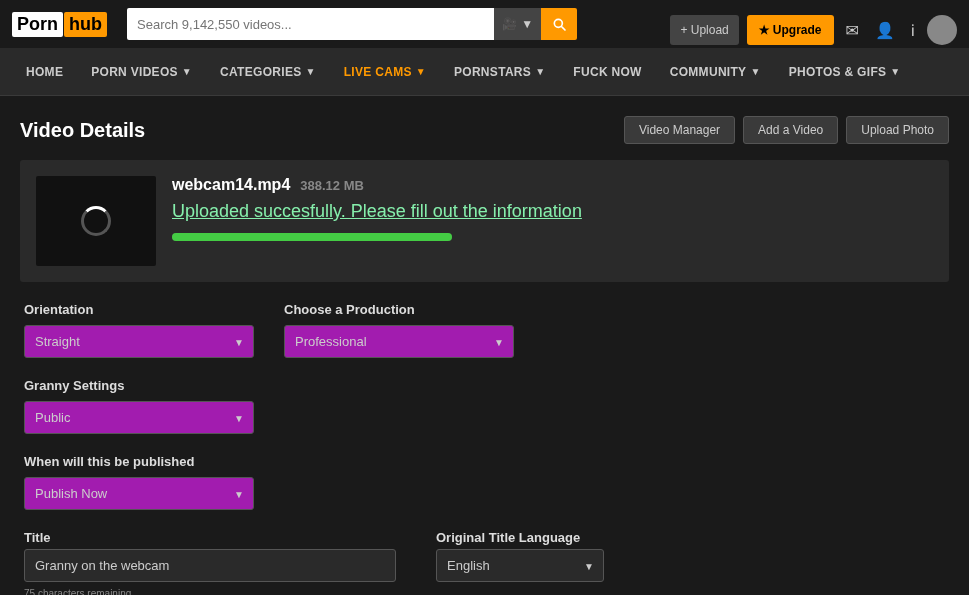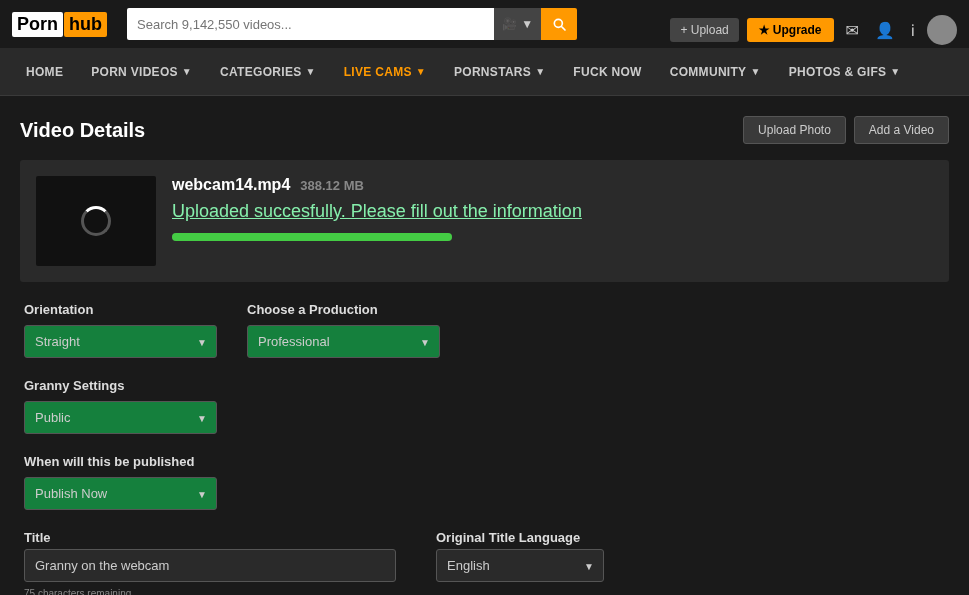--- a/index.html
+++ b/index.html
@@ -8,21 +8,21 @@
     
     .top-nav { background: #1a1a1a; display: flex; align-items: center; padding: 0 12px; height: 48px; gap: 10px; }
     .logo-box { display: flex; align-items: center; gap: 0; cursor: pointer; }
     .logo-porn { background: #fff; color: #000; font-weight: 900; font-size: 18px; padding: 2px 5px; border-radius: 2px; }
     .logo-hub { background: #f90; color: #000; font-weight: 900; font-size: 18px; padding: 2px 5px; border-radius: 2px; margin-left: 1px; }
     .search-bar { display: flex; align-items: center; flex: 1; max-width: 450px; margin-left: 10px; }
     .search-input { background: #fff; border: none; padding: 6px 10px; font-size: 13px; color: #333; flex: 1; height: 32px; border-radius: 2px 0 0 2px; outline: none; }
     .cam-btn { background: #444; border: none; color: #ccc; padding: 0 8px; height: 32px; cursor: pointer; display: flex; align-items: center; gap: 4px; font-size: 12px; }
     .search-btn { background: #f90; border: none; height: 32px; width: 36px; cursor: pointer; border-radius: 0 2px 2px 0; display: flex; align-items: center; justify-content: center; }
     .search-btn svg { width: 16px; height: 16px; fill: #fff; }
-    .nav-actions { display: flex; align-items: center; gap: 8px; margin-left: auto; margin-top: 12px; }
+    .nav-actions { display: flex; gap: 8px; margin-left: auto; margin-top: 12px; }
     .upload-btn { background: #444; color: #ccc; border: none; padding: 5px 10px; border-radius: 3px; cursor: pointer; font-size: 12px; display: flex; align-items: center; gap: 4px; }
     .upgrade-btn { background: #f90; color: #000; border: none; padding: 5px 12px; border-radius: 3px; cursor: pointer; font-size: 12px; font-weight: bold; display: flex; align-items: center; gap: 4px; }
     .icon-btn { background: none; border: none; color: #ccc; cursor: pointer; font-size: 16px; padding: 4px; }
     .avatar { width: 30px; height: 30px; border-radius: 50%; background: #888; cursor: pointer; }
 
     
     .main-nav { background: #2a2a2a; display: flex; align-items: center; height: 48px; padding: 0 12px; border-bottom: 1px solid #3a3a3a; }
     .nav-item { color: #ccc; padding: 0 14px; height: 38px; display: flex; align-items: center; font-size: 12px; text-transform: uppercase; cursor: pointer; white-space: nowrap; font-weight: bold; letter-spacing: 0.3px; }
     .nav-item .arrow { margin-left: 4px; font-size: 10px; }
     .nav-item.cams-highlight { color: #f90; }
@@ -44,21 +44,21 @@
     .video-filesize { color: #888; font-size: 13px; }
     .upload-msg { color: #86efac; font-size: 18px; margin: 4px 0 8px; line-height: 1.5; text-decoration: underline; }
     .progress-bar-bg { background: #444; height: 8px; border-radius: 4px; width: 280px; }
     .progress-bar-fill { background: #4c4; height: 8px; border-radius: 4px; width: 100%; }
 
     
     .form-section { padding: 0 4px; }
     .form-row { display: flex; align-items: flex-start; gap: 30px; margin-bottom: 20px; }
     .form-group { display: flex; flex-direction: column; gap: 8px; }
     .form-label { color: #ddd; font-size: 13px; font-weight: bold; }
-    .form-select { background: #15803d; color: #ccc; border: 1px solid #555; padding: 8px 30px 8px 10px; border-radius: 3px; font-size: 13px; cursor: pointer; appearance: none; -webkit-appearance: none; width: 193px; outline: none; }
+    .form-select { background: #a21caf; color: #ccc; border: 1px solid #555; padding: 8px 30px 8px 10px; border-radius: 3px; font-size: 13px; cursor: pointer; appearance: none; -webkit-appearance: none; width: 230px; outline: none; }
     .select-wrapper { position: relative; display: inline-block; }
     .select-arrow { position: absolute; right: 10px; top: 50%; transform: translateY(-50%); pointer-events: none; color: #ccc; font-size: 10px; }
     .chars-remaining { color: #888; font-size: 10px; margin-top: 2px; }
     .form-input { background: #2a2a2a; color: #ccc; border: 1px solid #555; padding: 8px 10px; border-radius: 3px; font-size: 13px; outline: none; }
     .form-input-wide { width: 372px; }
     .title-section { display: flex; gap: 40px; align-items: flex-start; }
     .title-group { display: flex; flex-direction: column; gap: 4px; }
     .lang-select-wrapper { position: relative; }
     .lang-select { background: #2a2a2a; color: #ccc; border: 1px solid #555; padding: 8px 30px 8px 10px; border-radius: 3px; font-size: 13px; cursor: pointer; appearance: none; -webkit-appearance: none; width: 168px; outline: none; }
   </style>
@@ -101,22 +101,23 @@
   <div class="nav-item">FUCK NOW</div>
   <div class="nav-item">COMMUNITY <span class="arrow">▼</span></div>
   <div class="nav-item">PHOTOS &amp; GIFS <span class="arrow">▼</span></div>
 </div>
 
 <div class="content">
 
   <div class="content-header">
     <h1 class="page-title">Video Details</h1>
     <div class="header-btns">
+      <button class="header-btn">Video Manager</button>
+      <button class="header-btn">Add a Video</button>
       <button class="header-btn">Upload Photo</button>
-      <button class="header-btn">Add a Video</button>
     </div>
   </div>
 
   <div class="video-panel">
     <div class="video-thumb">
       <div class="spinner"></div>
     </div>
     <div class="video-info">
       <div class="video-filename">
         <span>webcam14.mp4</span>

